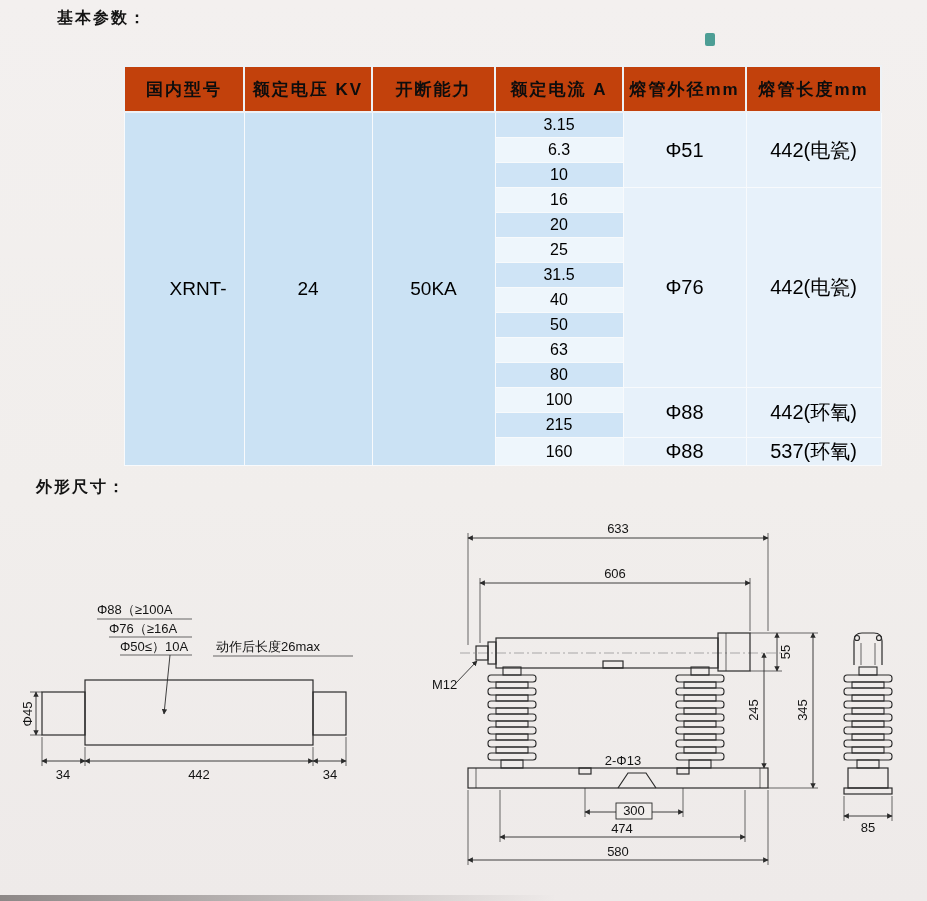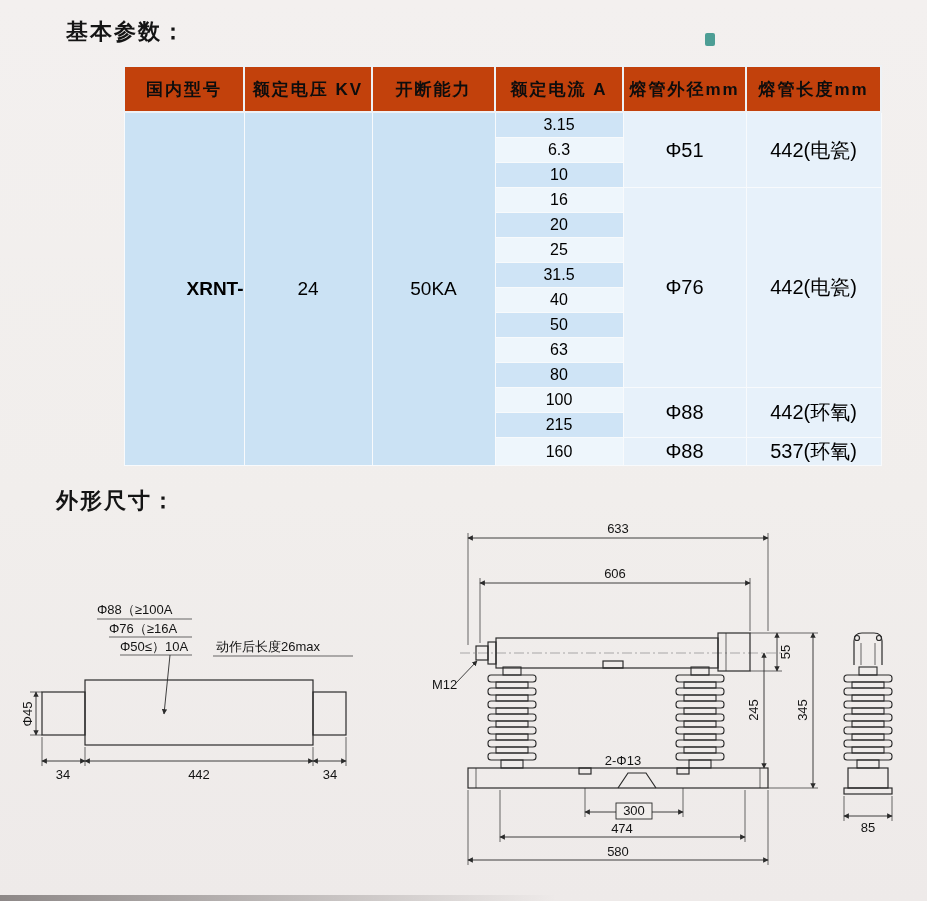--- a/index.html
+++ b/index.html
@@ -2,39 +2,39 @@
 <html><head>
 <meta charset="utf-8">
 <style>
   html,body{margin:0;padding:0;}
   body{
     width:927px;height:901px;position:relative;overflow:hidden;
     background:linear-gradient(180deg,#f3f0ef 0%,#f1eeec 55%,#eeeae9 100%);
     font-family:"Liberation Sans",sans-serif;color:#101010;
   }
   .sec-title{
-    position:absolute;font-size:22px;font-weight:bold;letter-spacing:2px;color:#141414;margin:9px;
+    position:absolute;font-size:16px;font-weight:bold;letter-spacing:2px;color:#141414;margin:0;
   }
   .t1{left:57px;top:8px;}
-  .t2{left:47px;top:477px;}
+  .t2{left:36px;top:477px;}
 
   table.params{
     position:absolute;left:123px;top:65px;width:757px;
     border-collapse:collapse;table-layout:fixed;
   }
   .params th{
     background:#c2410c;color:#0d0d0d;font-size:17px;font-weight:bold;
     height:44px;letter-spacing:2px;border:2px solid #eef2f6;padding:0;
   }
   .params td{
     border:1px solid #f8fafc;text-align:center;vertical-align:middle;
     height:24px;font-size:16px;padding:0;color:#000000;
   }
   td.merge{background:#cbe2f4;font-size:19px;}
-  td.model{text-align:right;padding-left:28px;font-weight:bold;}
+  td.model{text-align:center;padding-left:28px;}
   td.cur.even{background:#cfe4f6;}
   td.cur.odd{background:#eef6fc;}
   td.grp{background:#e7f1fa;font-size:20px;}
 
   svg.draw{position:absolute;}
   .draw-left{left:20px;top:592px;width:370px;height:205px;}
   .draw-right{left:420px;top:505px;width:505px;height:390px;}
   svg text{font-size:13px;fill:#141414;font-family:"Liberation Sans",sans-serif;}
   svg .tc{text-anchor:middle;}
   svg .ol{fill:none;stroke:#2b2b2b;stroke-width:1.2;}

